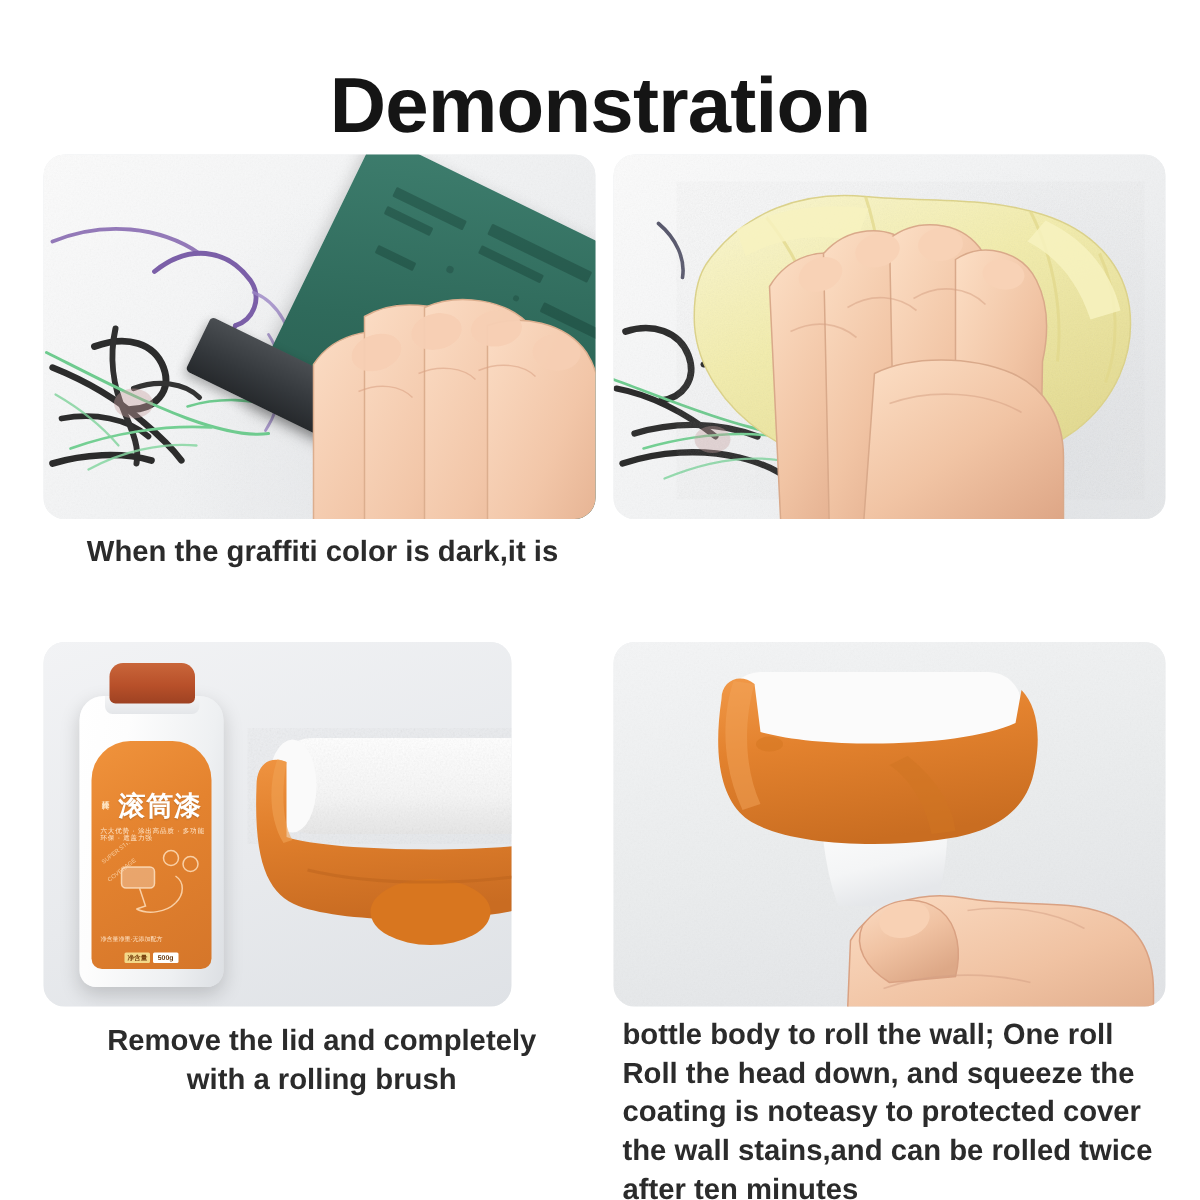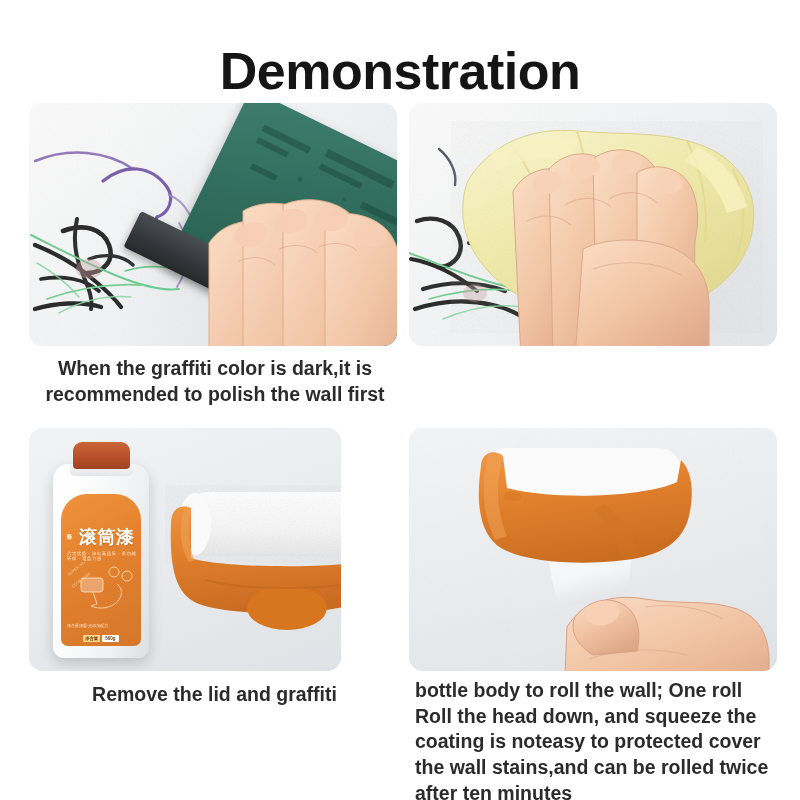--- a/index.html
+++ b/index.html
@@ -342,21 +342,20 @@
       <g stroke="#d9a183" stroke-width="1" fill="none" opacity=".55">
         <path d="M40 96 C54 90 68 92 76 100"></path>
         <path d="M80 84 C94 78 110 80 118 88"></path>
         <path d="M120 82 C134 76 150 78 158 86"></path>
       </g>
     </svg>
   </div>
 
   <div class="caption cap1">
     <span class="cap-line">When the graffiti color is dark,it is</span>
-    <span class="cap-line">recommended to polish the wall first</span>
   </div>
 
   <div class="panel p2">
     <div class="wall-bg"></div>
 
     <svg class="wall-tex" viewBox="0 0 368 243" preserveAspectRatio="none">
       <defs>
         <filter id="grain2">
           <feTurbulence type="fractalNoise" baseFrequency="0.95" numOctaves="3"></feTurbulence>
           <feColorMatrix type="saturate" values="0"></feColorMatrix>
@@ -515,21 +514,22 @@
 
       <path d="M6 40 C6 24 16 20 26 24 L26 74 C54 84 176 86 214 74 L220 60
                C224 92 214 112 190 120 C150 132 66 132 34 120 C14 112 4 92 6 40 Z" fill="url(#or1)"></path>
       <path d="M26 24 C22 46 24 66 30 76 L24 78 C14 62 14 38 20 22 Z" fill="#f0a254" opacity=".6"></path>
       <ellipse cx="122" cy="124" rx="40" ry="22" fill="#d8761f"></ellipse>
       <path d="M40 96 C90 108 170 106 206 94" stroke="#b8621c" stroke-width="2" fill="none" opacity=".45"></path>
     </svg>
   </div>
 
   <div class="caption cap3">
-    <span class="cap-line">Remove the lid and graffiti</span>
+    <span class="cap-line">Remove the lid and completely</span>
+    <span class="cap-line">with a rolling brush</span>
   </div>
 
   <div class="panel p4">
     <div class="wall4"></div>
 
     <svg class="wall-tex" viewBox="0 0 368 243" preserveAspectRatio="none">
       <defs>
         <filter id="grain4">
           <feTurbulence type="fractalNoise" baseFrequency="0.85" numOctaves="3"></feTurbulence>
           <feColorMatrix type="saturate" values="0"></feColorMatrix>

